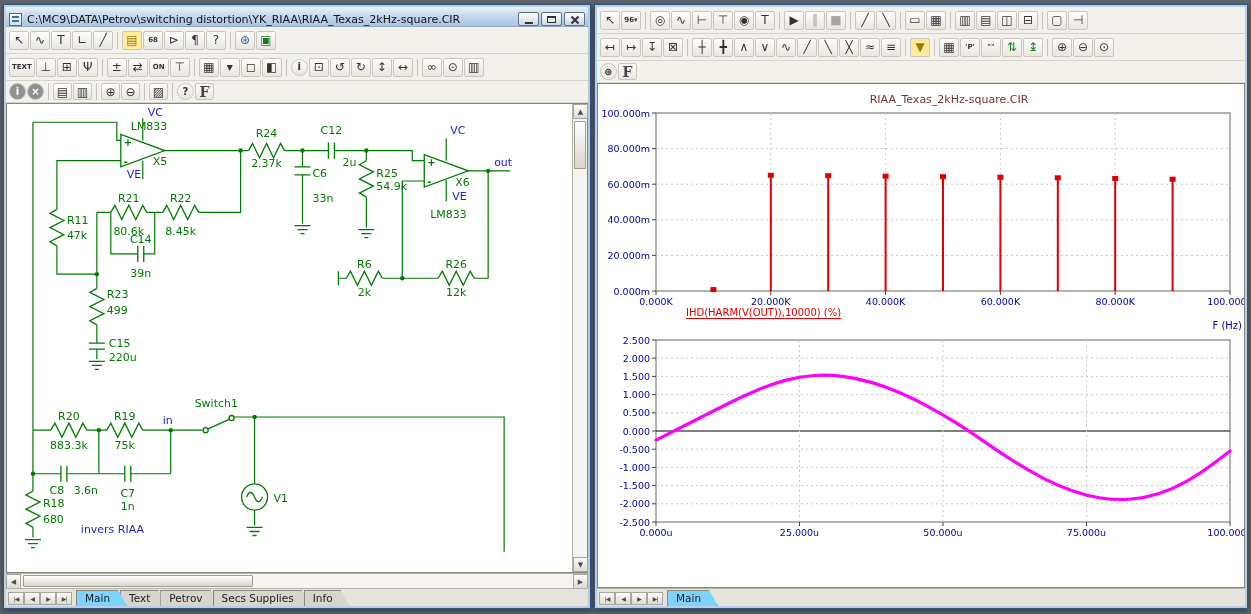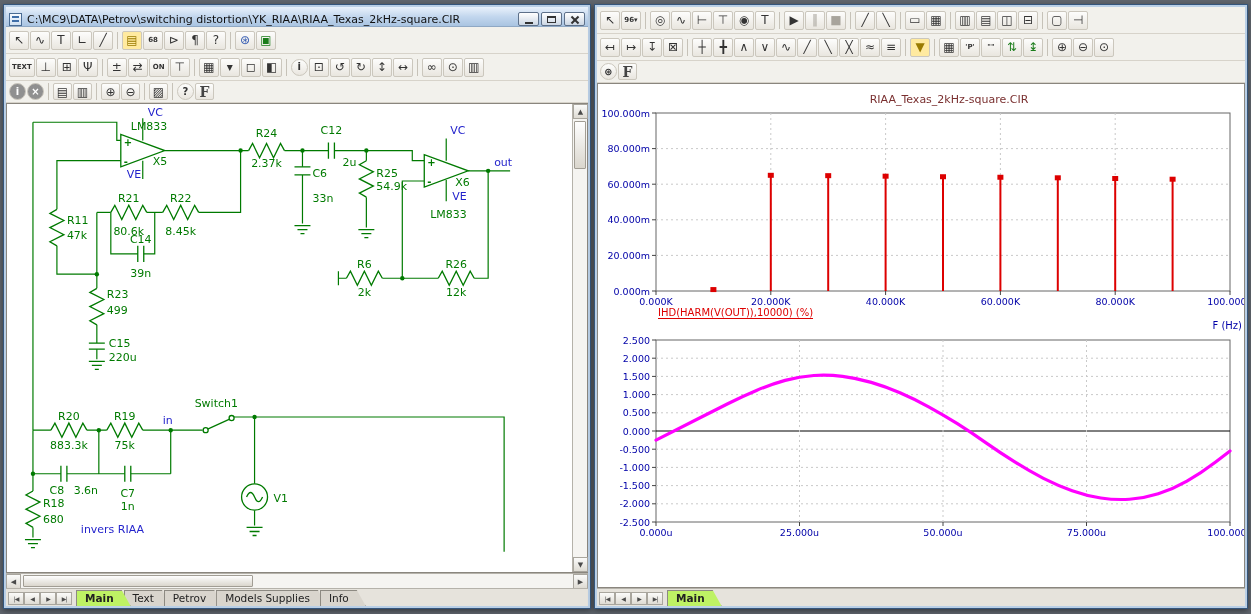--- a/index.html
+++ b/index.html
@@ -50,25 +50,25 @@
   .hscroll{height:15px;display:flex;background:#eceae5;border-top:1px solid #b5b2aa;flex:none}
   .sb-btn{height:15px;width:15px;font-size:7px;display:flex;align-items:center;justify-content:center;background:linear-gradient(#fbfbfa,#dedbd3);border:1px solid #a9a69e;color:#4a4a4a;flex:none}
   .sb-track{flex:1;position:relative;background:#f5f4f1}
   .sb-thumb{position:absolute;background:linear-gradient(#fefefe,#dad6cd);border:1px solid #a19d94;border-radius:1px}
 
   .tabrow{height:18px;display:flex;align-items:flex-end;background:#e6e3dc;border-top:1px solid #b5b2aa;padding:1px 2px 0;flex:none}
   .tab-nav{display:flex;margin-right:4px;align-self:center}
   .tab-nav .sb-btn{height:13px;width:16px;font-size:6px;letter-spacing:-1px}
   .tabs-host{display:flex;align-items:flex-end}
   .tab{position:relative;padding:1px 16px 2px 8px;font-size:10.5px;color:#222;background:#d9d5cd;border:1px solid #8d8a82;border-bottom:none;clip-path:polygon(0 0,calc(100% - 9px) 0,100% 100%,0 100%);margin-right:-7px}
-  .tab.active{background:#bef264;font-weight:bold;z-index:2}
+  .tab.active{background:#7dd3fc;font-weight:normal;z-index:2}
 
   .plot-panel{flex:1;background:#fff;border:1px solid #8a867e;padding:9px 2px 0;display:flex;flex-direction:column;overflow:hidden;min-height:0}
   .plot-title{text-align:center;font-size:11px;height:14px;margin-left:56px;color:var(--plot-title,#7a3030)}
-  .chart-legend{font-size:10px;margin-left:58px;height:13px;line-height:12px}
+  .chart-legend{font-size:10px;margin-left:86px;height:13px;line-height:12px}
   .chart-legend span{border-bottom:1px solid currentColor}
   .chart-xlabel{margin-left:56px;text-align:right;font-size:10px;height:14px;color:var(--axis-label,#0000A8)}
   svg[data-chart]{flex:none}
 </style>
 </head>
 <body>
 
 <div id="desktop" data-name="desktop">
 
   <section class="window" id="win-left" data-name="schematic-window">
@@ -339,21 +339,21 @@
       <span class="tab-nav" data-name="tab-navigation">
         <span class="sb-btn" data-name="tab-first-button">|◀</span>
         <span class="sb-btn" data-name="tab-prev-button">◀</span>
         <span class="sb-btn" data-name="tab-next-button">▶</span>
         <span class="sb-btn" data-name="tab-last-button">▶|</span>
       </span>
       <span class="tabs-host" data-name="sheet-tabs">
           <span class="tab active" data-name="tab-main">Main</span>
           <span class="tab" data-name="tab-text">Text</span>
           <span class="tab" data-name="tab-models">Petrov</span>
-          <span class="tab" data-name="tab-power-supplies">Models Supplies</span>
+          <span class="tab" data-name="tab-power-supplies">Secs Supplies</span>
           <span class="tab" data-name="tab-info">Info</span>
         </span>
     </div>
   </section>
 
   <section class="window" id="win-right" data-name="analysis-window">
     <div class="toolbar" data-name="analysis-toolbar-row-1">
         <span class="tb-icon" data-name="select-arrow-icon">↖</span>
         <span class="tb-icon sm" data-name="component-list-icon">96▾</span>
         <span class="tb-sep" data-name="toolbar-separator"></span>

